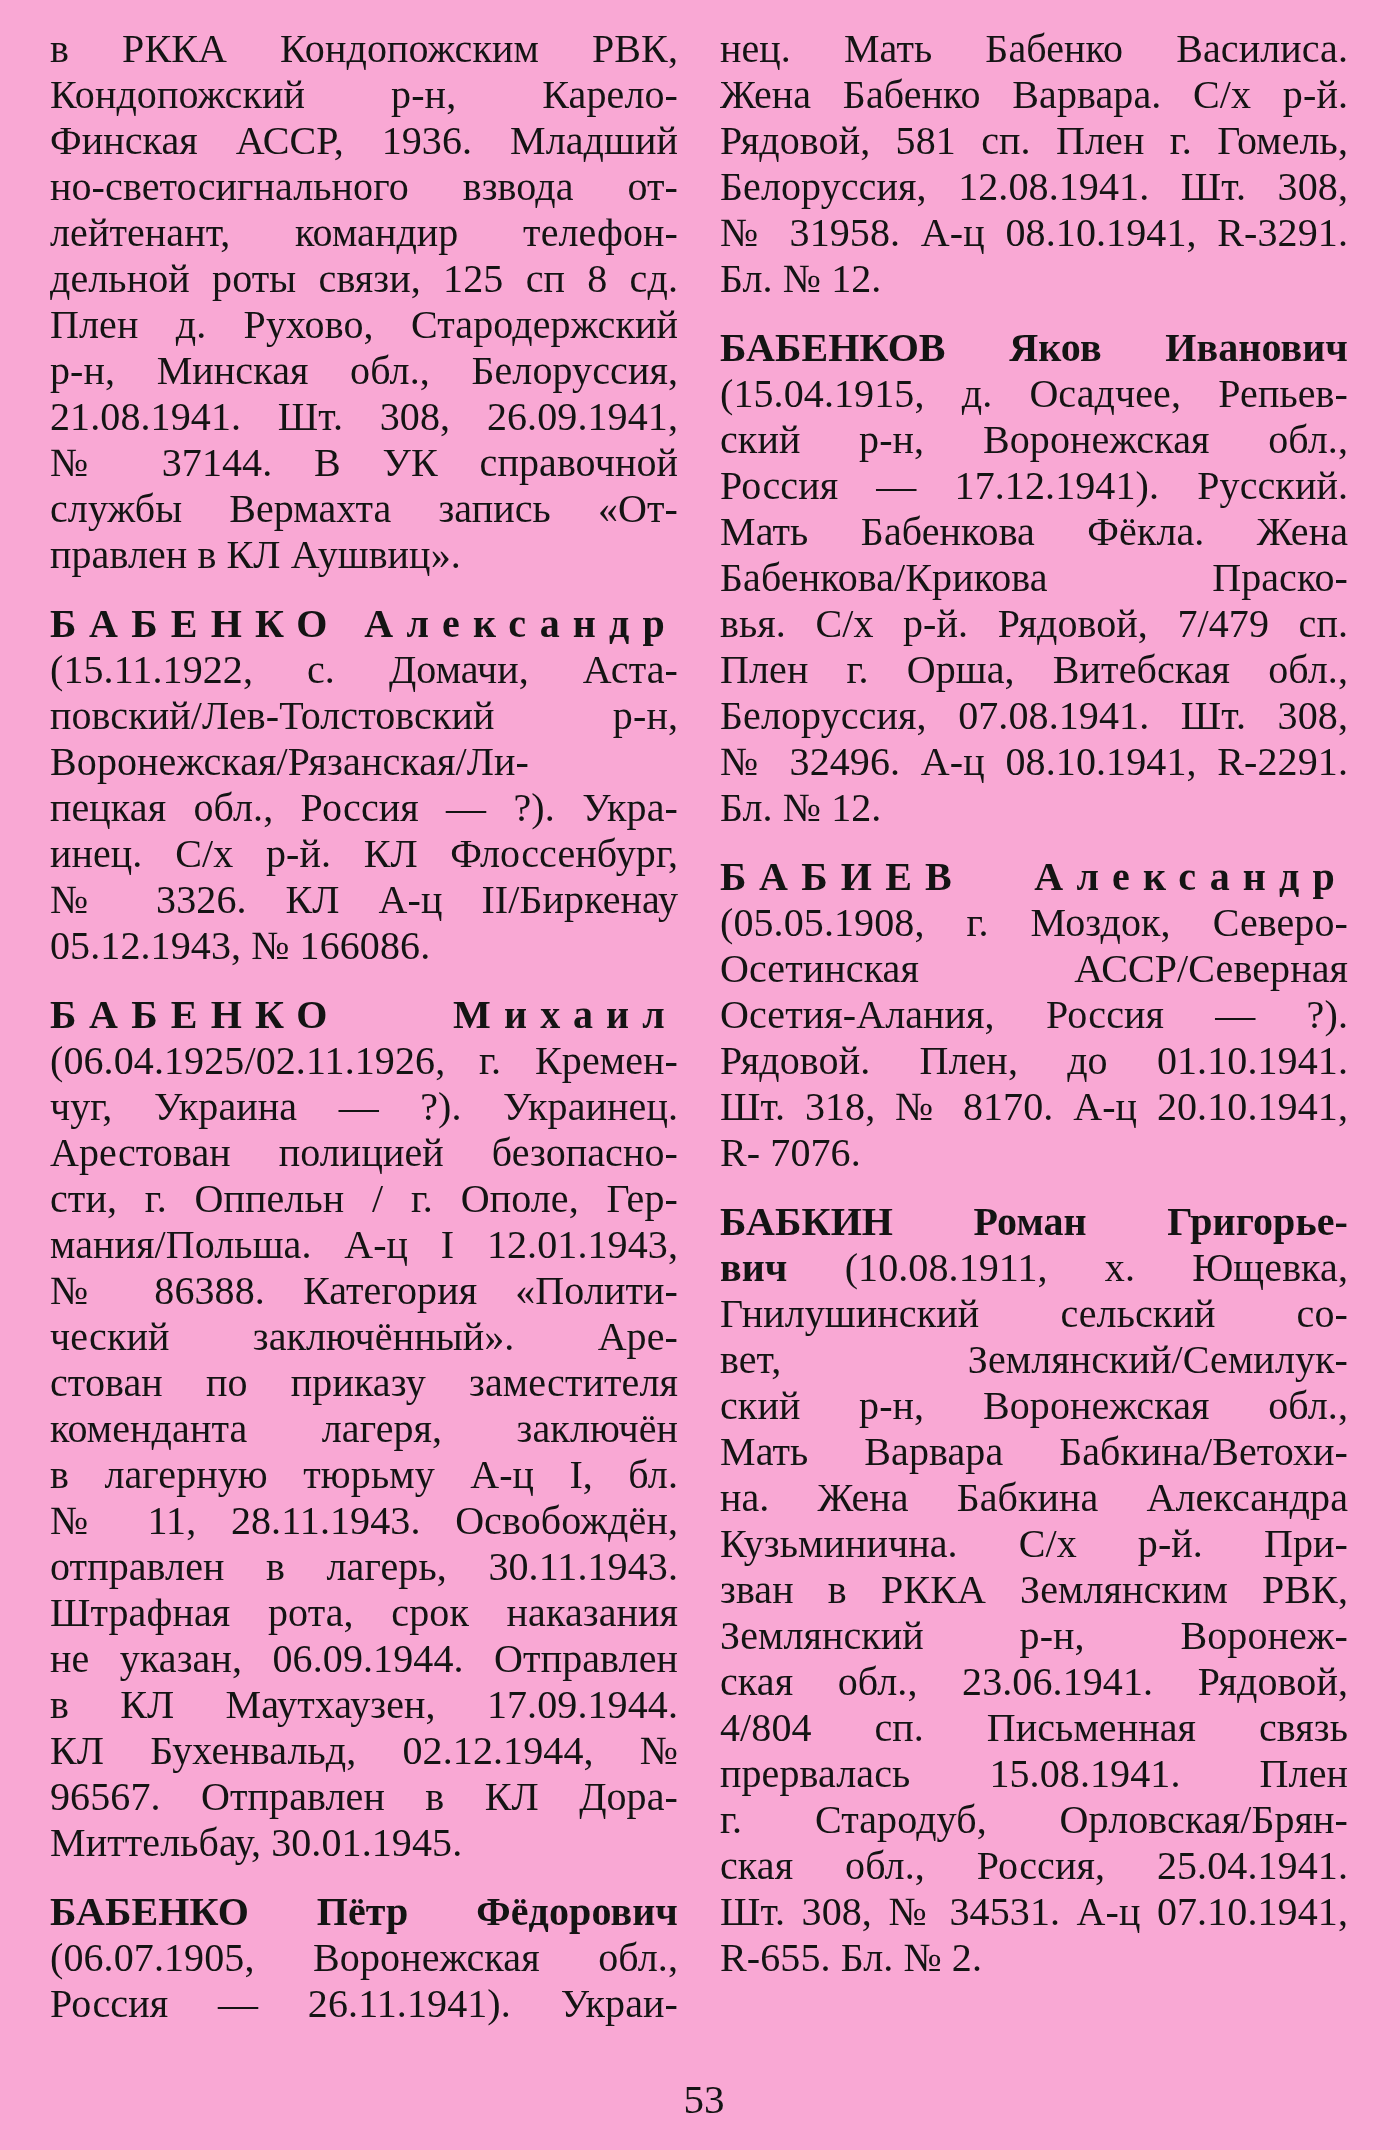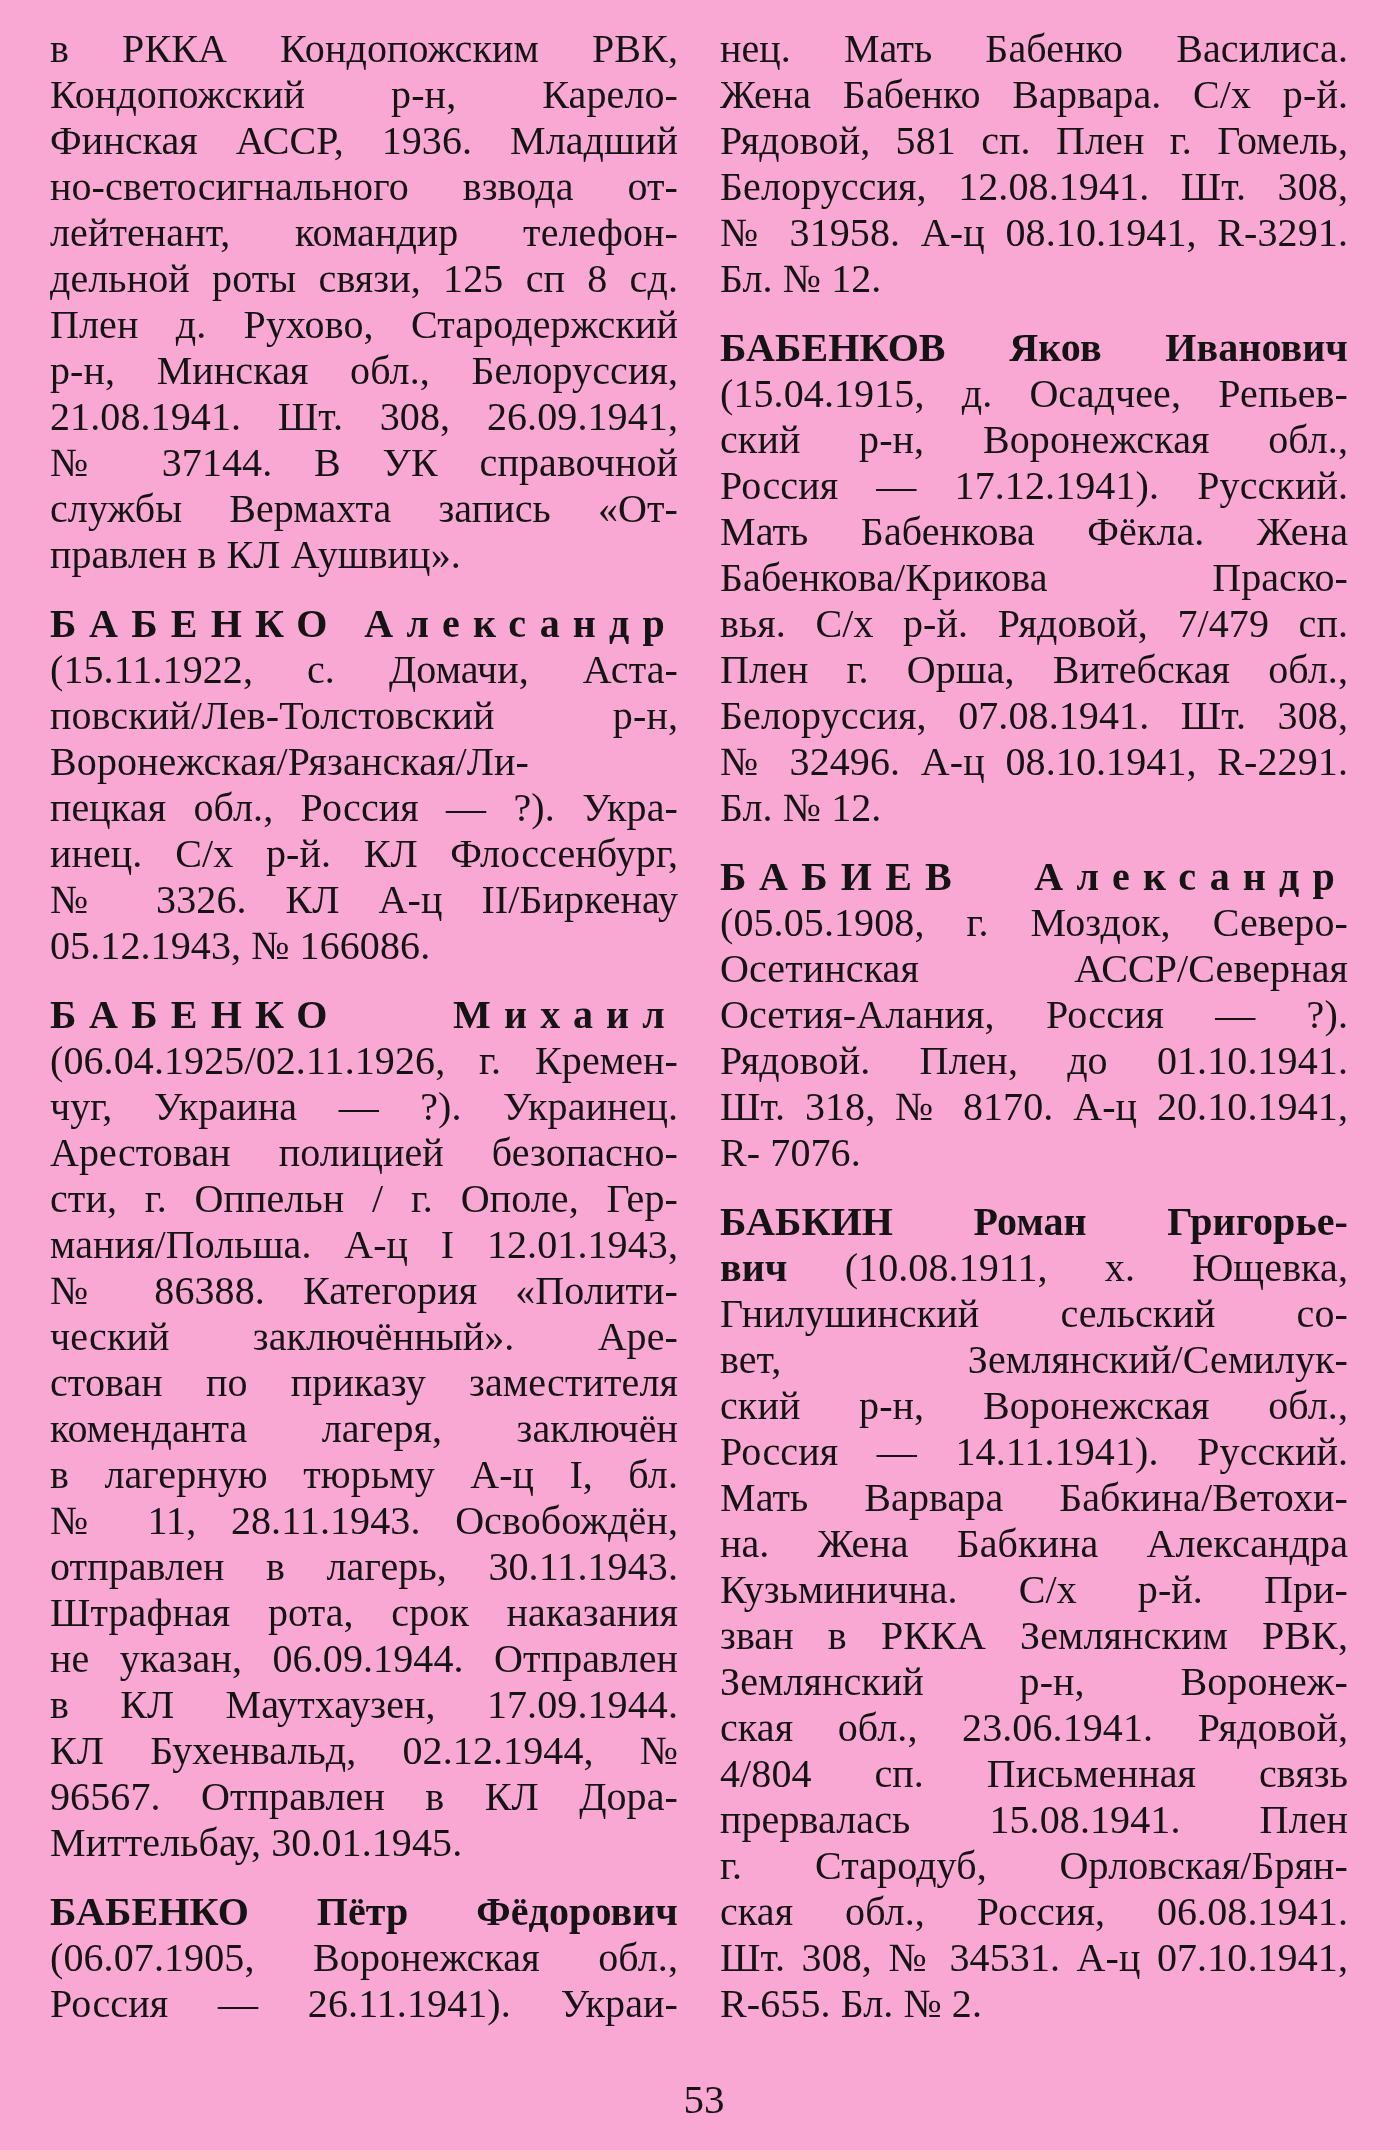--- a/index.html
+++ b/index.html
@@ -131,30 +131,29 @@
           <div class="line">Рядовой. Плен, до 01.10.1941.</div>
           <div class="line">Шт. 318, № 8170. А-ц 20.10.1941,</div>
           <div class="line end">R- 7076.</div>
         </div>
         <div class="block">
           <div class="line hd">БАБКИН Роман Григорье-</div>
           <div class="line"><b>вич</b> (10.08.1911, х. Ющевка,</div>
           <div class="line">Гнилушинский сельский со-</div>
           <div class="line">вет, Землянский/Семилук-</div>
           <div class="line">ский р-н, Воронежская обл.,</div>
-          <div class="line">Россия — 14.11.1941). Русский.</div>
           <div class="line">Мать Варвара Бабкина/Ветохи-</div>
           <div class="line">на. Жена Бабкина Александра</div>
           <div class="line">Кузьминична. С/х р-й. При-</div>
           <div class="line">зван в РККА Землянским РВК,</div>
           <div class="line">Землянский р-н, Воронеж-</div>
           <div class="line">ская обл., 23.06.1941. Рядовой,</div>
           <div class="line">4/804 сп. Письменная связь</div>
           <div class="line">прервалась 15.08.1941. Плен</div>
           <div class="line">г. Стародуб, Орловская/Брян-</div>
-          <div class="line">ская обл., Россия, 06.08.1941.</div>
+          <div class="line">ская обл., Россия, 25.04.1941.</div>
           <div class="line">Шт. 308, № 34531. А-ц 07.10.1941,</div>
           <div class="line end">R-655. Бл. № 2.</div>
         </div>
       </div>
   </div>
   <div class="pageno">53</div>
 </div>
 
 </body></html>

